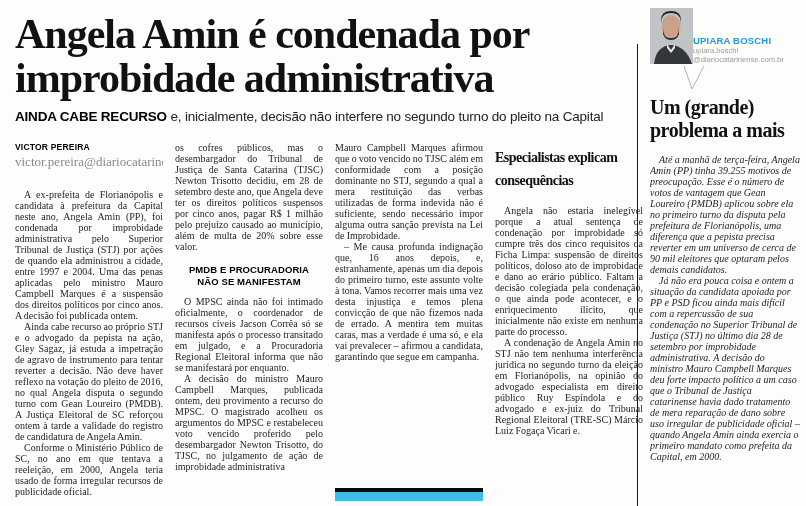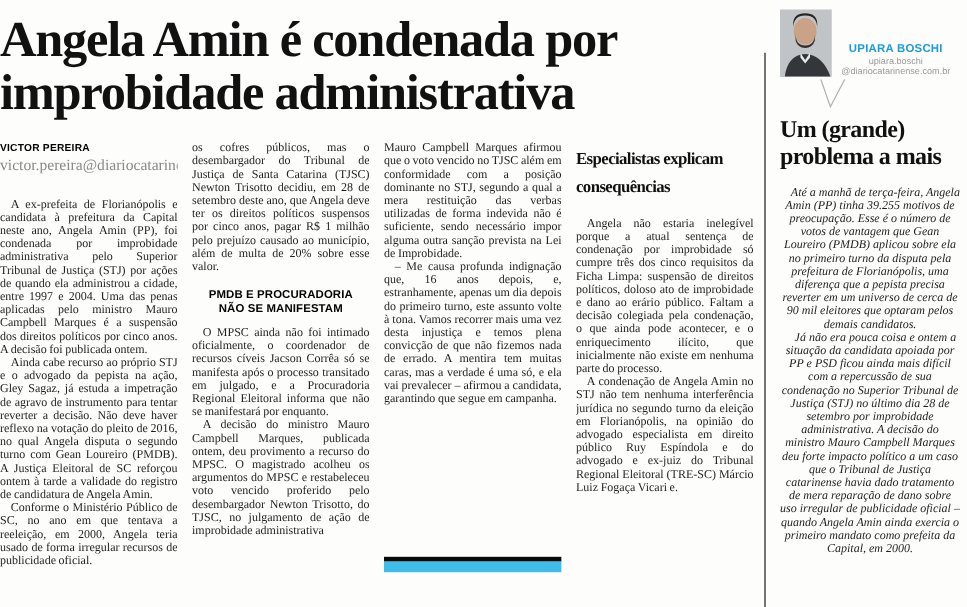--- a/index.html
+++ b/index.html
@@ -1,21 +1,21 @@
 <!DOCTYPE html>
 <html lang="pt-BR"><head>
 <meta charset="utf-8">
 <style>
   * { margin:0; padding:0; box-sizing:border-box; }
   html,body { width:806px; height:506px; }
   body { background:#fdfdfc; font-family:"Liberation Serif", serif; color:#1e1e1c; overflow:hidden; }
   .page { position:relative; width:806px; height:506px; overflow:hidden; }
 
   
-  .main { position:absolute; left:0; top:0; width:628px; height:494px; }
+  .main { position:absolute; left:15px; top:0; width:628px; height:494px; }
   .headline {
     font-family:"Liberation Serif", serif; font-weight:700;
     font-size:42px; line-height:44px; letter-spacing:-1px; color:#111;
     padding-top:12px;
   }
   .deck { margin-top:9px; font-family:"Liberation Sans", sans-serif; font-size:13.5px; color:#222; letter-spacing:-0.2px; }
   .deck b { font-weight:700; color:#000; }
 
   .cols { display:flex; gap:12px; margin-top:18px; height:359px;justify-content:space-between; }
   .col { width:148px; height:100%; overflow:hidden; position:relative; }
@@ -46,40 +46,41 @@
   .media-strip .bar-cyan { height:9px; background:#3fbdea; }
 
   
   .vrule { position:absolute; left:637px; top:44px; width:1px; height:462px; background:#1b1b1b; }
 
   
   .opinion { position:absolute; left:650px; top:0; width:150px; height:506px; overflow:hidden; }
   .op-head { display:flex; height:58px; margin-top:8px; }
   .photo { width:43px; height:56px; background:#b9bdbf; position:relative; overflow:hidden; flex:none; }
   .tail { margin-left:28px; height:24px; }
-  .op-id { flex:1; text-align:center; align-self:flex-end; padding-bottom:2px; }
+  .op-id { flex:1; text-align:left; align-self:flex-end; padding-bottom:2px; }
   .op-author { font-family:"Liberation Sans", sans-serif; font-weight:700; font-size:9.5px; letter-spacing:.2px; }
   .op-mail { font-family:"Liberation Sans", sans-serif; font-size:7.6px; color:#9a9a9a; line-height:9px; }
   .op-headline {
     font-family:"Liberation Serif", serif; font-weight:700;
     font-size:20px; line-height:22.5px; letter-spacing:-0.5px; color:#111; margin-top:2px;
   }
   .op-body { margin-top:13px; }
   .op-body p {
-    font-size:10px; line-height:11px; font-style:italic; text-align:center; text-indent:9px;
+    font-size:10px; line-height:11px; font-style:italic; text-align:left; text-indent:9px;
     color:#1e1e1c;
   }
 </style>
 </head>
 <body>
 
 <div class="page">
 
   <div class="main">
     <h1 class="headline">Angela Amin é condenada por improbidade administrativa</h1>
+    <div class="deck"><b>AINDA CABE RECURSO</b><span> e, inicialmente, decisão não interfere no segundo turno do pleito na Capital</span></div>
 
     <div class="cols">
 
       <div class="col body-txt">
         <div class="byline-name">VICTOR PEREIRA</div>
         <div class="byline-mail">victor.pereira@diariocatarinense.com.br</div>
         <p>A ex-prefeita de Florianópolis e candidata à prefeitura da Capital neste ano, Angela Amin (PP), foi condenada por improbidade administrativa pelo Superior Tribunal de Justiça (STJ) por ações de quando ela administrou a cidade, entre 1997 e 2004. Uma das penas aplicadas pelo ministro Mauro Campbell Marques é a suspensão dos direitos políticos por cinco anos. A decisão foi publicada ontem.</p>
         <p>Ainda cabe recurso ao próprio STJ e o advogado da pepista na ação, Gley Sagaz, já estuda a impetração de agravo de instrumento para tentar reverter a decisão. Não deve haver reflexo na votação do pleito de 2016, no qual Angela disputa o segundo turno com Gean Loureiro (PMDB). A Justiça Eleitoral de SC reforçou ontem à tarde a validade do registro de candidatura de Angela Amin.</p>
         <p>Conforme o Ministério Público de SC, no ano em que tentava a reeleição, em 2000, Angela teria usado de forma irregular recursos de publicidade oficial.</p>
       </div>

